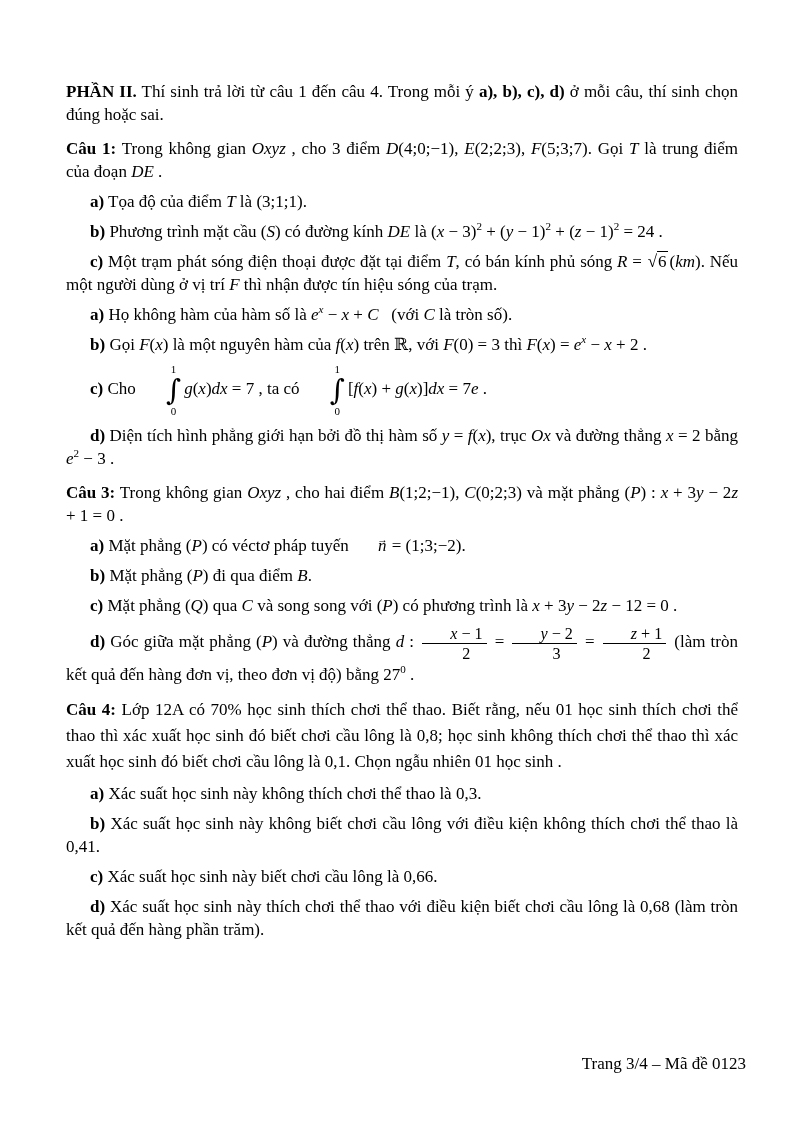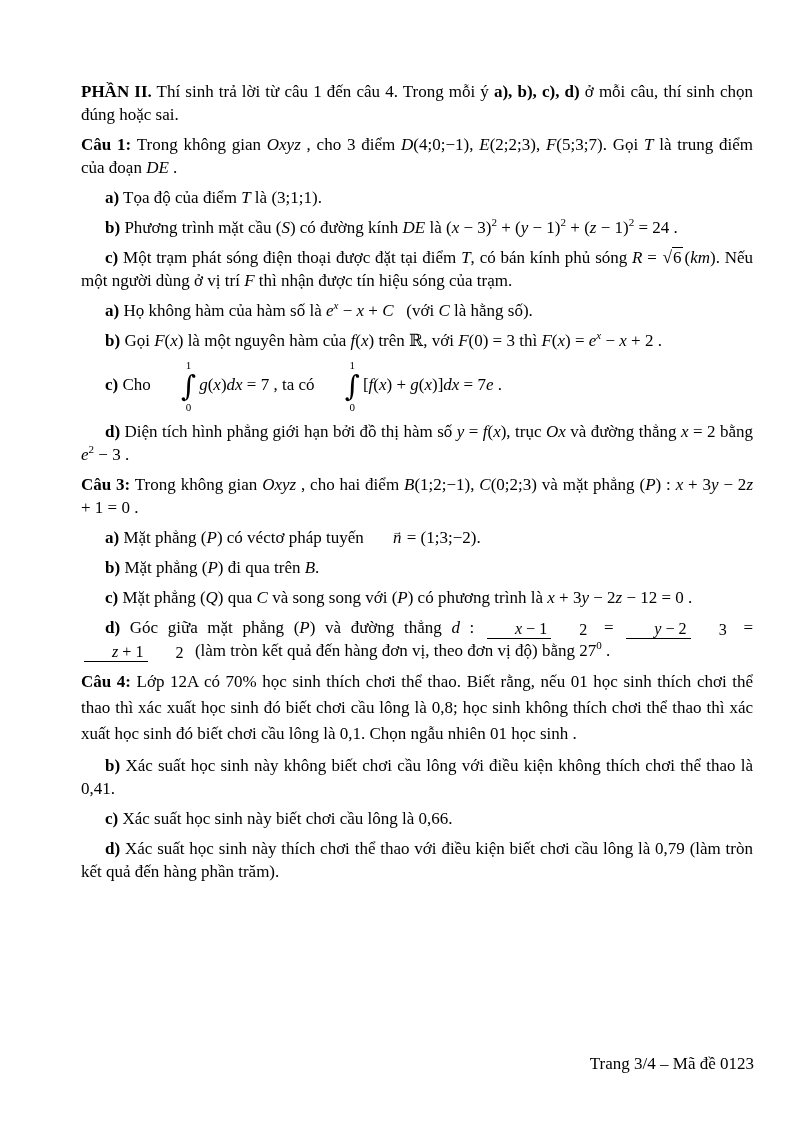--- a/index.html
+++ b/index.html
@@ -2,79 +2,80 @@
 <html><head>
 <meta charset="utf-8">
 <style>
   html,body{margin:0;padding:0;}
   body{
     width:794px;height:1122px;background:#ffffff;color:#000;
     font-family:"Liberation Serif","DejaVu Serif","DejaVu Sans",serif;
     font-size:17px;line-height:23px;position:relative;overflow:hidden;
   }
   .page{position:absolute;inset:0;background:#fff;}
-  .content{position:absolute;left:81px;top:80px;width:672px;}
+  .content{position:absolute;left:66px;top:80px;width:672px;}
   p.para{margin:0 0 7px;text-align:justify;}
   p.opt{text-indent:24px;}
-  p.q{margin-top:3px;}
+  p.q{margin-top:11px;}
   p.tight{line-height:26px;}
   .b{font-weight:bold;}
   .i{font-style:italic;}
   .sup{vertical-align:super;font-size:0.65em;line-height:0;}
   .vec{position:relative;display:inline-block;font-style:italic;padding:0 1px;}
   .vec::after{content:"\2192";position:absolute;left:50%;transform:translateX(-50%);
     top:-0.62em;font-size:0.6em;font-style:normal;}
-  .frac{display:inline-flex;flex-direction:row;align-items:center;
+  .frac{display:inline-flex;flex-direction:column;align-items:center;
     vertical-align:middle;margin:0 3px;line-height:1.18;font-size:0.95em;}
   .frac .num{padding:0 4px;border-bottom:1.3px solid #000;}
   .frac .den{padding:0 4px;}
   .intgrp{display:inline-flex;flex-direction:column;align-items:center;
     vertical-align:middle;line-height:1;margin:0 3px 0 2px;}
   .intgrp .lim{font-size:11px;line-height:12px;}
   .intgrp .sign{font-size:29px;line-height:30px;font-family:"DejaVu Serif","DejaVu Sans",serif;}
   .sqrt{white-space:nowrap;margin:0 1px;}
   .sqrt .rad{font-style:normal;}
   .sqrt .bod{border-top:1.2px solid #000;padding:0 2px 0 1px;}
-  .footer{position:absolute;right:40px;top:1052px;font-size:17px;}
+  .footer{position:absolute;right:48px;top:1052px;font-size:17px;}
 </style>
 </head>
 <body>
 
 <div class="page">
   <div class="content" id="content">
       <p class="para"><span class="b">PHẦN II.</span><span> Thí sinh trả lời từ câu 1 đến câu 4. Trong mỗi ý </span><span class="b">a), b), c), d)</span><span> ở mỗi câu, thí sinh chọn đúng hoặc sai.</span></p>
       <p class="para q"><span class="b">Câu 1:</span><span> Trong không gian </span><span class="i">Oxyz</span><span> , cho 3 điểm </span><span class="i">D</span><span>(4;0;−1), </span><span class="i">E</span><span>(2;2;3), </span><span class="i">F</span><span>(5;3;7). Gọi </span><span class="i">T</span><span> là trung điểm của đoạn </span><span class="i">DE</span><span> .</span></p>
       <p class="para opt"><span class="b">a)</span><span> Tọa độ của điểm </span><span class="i">T</span><span> là (3;1;1).</span></p>
       <p class="para opt"><span class="b">b)</span><span> Phương trình mặt cầu (</span><span class="i">S</span><span>) có đường kính </span><span class="i">DE</span><span> là (</span><span class="i">x</span><span> − 3)</span><span class="sup">2</span><span> + (</span><span class="i">y</span><span> − 1)</span><span class="sup">2</span><span> + (</span><span class="i">z</span><span> − 1)</span><span class="sup">2</span><span> = 24 .</span></p>
       <p class="para opt"><span class="b">c)</span><span> Một trạm phát sóng điện thoại được đặt tại điểm </span><span class="i">T</span><span>, có bán kính phủ sóng </span><span class="i">R</span><span> = </span><span class="sqrt"><span class="rad">√</span><span class="bod"><span>6</span></span></span><span>(</span><span class="i">km</span><span>). Nếu một người dùng ở vị trí </span><span class="i">F</span><span> thì nhận được tín hiệu sóng của trạm.</span></p>
-      <p class="para opt"><span class="b">a)</span><span> Họ không hàm của hàm số là </span><span class="i">e</span><span class="i sup">x</span><span> − </span><span class="i">x</span><span> + </span><span class="i">C</span><span>&nbsp;&nbsp; (với </span><span class="i">C</span><span> là hằng số).</span></p>
+      <p class="para opt"><span class="b">a)</span><span> Họ không hàm của hàm số là </span><span class="i">e</span><span class="i sup">x</span><span> − </span><span class="i">x</span><span> + </span><span class="i">C</span><span>&nbsp;&nbsp; (với </span><span class="i">C</span><span> là tròn số).</span></p>
       <p class="para opt"><span class="b">b)</span><span> Gọi </span><span class="i">F</span><span>(</span><span class="i">x</span><span>) là một nguyên hàm của </span><span class="i">f</span><span>(</span><span class="i">x</span><span>) trên ℝ, với </span><span class="i">F</span><span>(0) = 3 thì </span><span class="i">F</span><span>(</span><span class="i">x</span><span>) = </span><span class="i">e</span><span class="i sup">x</span><span> − </span><span class="i">x</span><span> + 2 .</span></p>
       <p class="para opt"><span class="b">c)</span><span> Cho </span><span class="intgrp">
           <span class="lim">1</span>
           <span class="sign">∫</span>
           <span class="lim">0</span>
         </span><span class="i">g</span><span>(</span><span class="i">x</span><span>)</span><span class="i">dx</span><span> = 7 , ta có </span><span class="intgrp">
           <span class="lim">1</span>
           <span class="sign">∫</span>
           <span class="lim">0</span>
         </span><span>[</span><span class="i">f</span><span>(</span><span class="i">x</span><span>) + </span><span class="i">g</span><span>(</span><span class="i">x</span><span>)]</span><span class="i">dx</span><span> = 7</span><span class="i">e</span><span> .</span></p>
       <p class="para opt"><span class="b">d)</span><span> Diện tích hình phẳng giới hạn bởi đồ thị hàm số </span><span class="i">y</span><span> = </span><span class="i">f</span><span>(</span><span class="i">x</span><span>), trục </span><span class="i">Ox</span><span> và đường thẳng </span><span class="i">x</span><span> = 2 bằng </span><span class="i">e</span><span class="sup">2</span><span> − 3 .</span></p>
       <p class="para q"><span class="b">Câu 3:</span><span> Trong không gian </span><span class="i">Oxyz</span><span> , cho hai điểm </span><span class="i">B</span><span>(1;2;−1), </span><span class="i">C</span><span>(0;2;3) và mặt phẳng (</span><span class="i">P</span><span>) : </span><span class="i">x</span><span> + 3</span><span class="i">y</span><span> − 2</span><span class="i">z</span><span> + 1 = 0 .</span></p>
       <p class="para opt"><span class="b">a)</span><span> Mặt phẳng (</span><span class="i">P</span><span>) có véctơ pháp tuyến </span><span class="vec">n</span><span> = (1;3;−2).</span></p>
-      <p class="para opt"><span class="b">b)</span><span> Mặt phẳng (</span><span class="i">P</span><span>) đi qua trên </span><span class="i">B</span><span>.</span></p>
+      <p class="para opt"><span class="b">b)</span><span> Mặt phẳng (</span><span class="i">P</span><span>) đi qua điểm </span><span class="i">B</span><span>.</span></p>
       <p class="para opt"><span class="b">c)</span><span> Mặt phẳng (</span><span class="i">Q</span><span>) qua </span><span class="i">C</span><span> và song song với (</span><span class="i">P</span><span>) có phương trình là </span><span class="i">x</span><span> + 3</span><span class="i">y</span><span> − 2</span><span class="i">z</span><span> − 12 = 0 .</span></p>
       <p class="para opt"><span class="b">d)</span><span> Góc giữa mặt phẳng (</span><span class="i">P</span><span>) và đường thẳng </span><span class="i">d</span><span> : </span><span class="frac">
           <span class="num"><span class="i">x</span><span> − 1</span></span>
           <span class="den"><span>2</span></span>
         </span><span> = </span><span class="frac">
           <span class="num"><span class="i">y</span><span> − 2</span></span>
           <span class="den"><span>3</span></span>
         </span><span> = </span><span class="frac">
           <span class="num"><span class="i">z</span><span> + 1</span></span>
           <span class="den"><span>2</span></span>
         </span><span> (làm tròn kết quả đến hàng đơn vị, theo đơn vị độ) bằng 27</span><span class="sup">0</span><span> .</span></p>
       <p class="para q tight"><span class="b">Câu 4:</span><span> Lớp 12A có 70% học sinh thích chơi thể thao. Biết rằng, nếu 01 học sinh thích chơi thể thao thì xác xuất học sinh đó biết chơi cầu lông là 0,8; học sinh không thích chơi thể thao thì xác xuất học sinh đó biết chơi cầu lông là 0,1. Chọn ngẫu nhiên 01 học sinh .</span></p>
+      <p class="para opt"><span class="b">a)</span><span> Xác suất học sinh này không thích chơi thể thao là 0,3.</span></p>
       <p class="para opt"><span class="b">b)</span><span> Xác suất học sinh này không biết chơi cầu lông với điều kiện không thích chơi thể thao là 0,41.</span></p>
       <p class="para opt"><span class="b">c)</span><span> Xác suất học sinh này biết chơi cầu lông là 0,66.</span></p>
-      <p class="para opt"><span class="b">d)</span><span> Xác suất học sinh này thích chơi thể thao với điều kiện biết chơi cầu lông là 0,79 (làm tròn kết quả đến hàng phần trăm).</span></p>
+      <p class="para opt"><span class="b">d)</span><span> Xác suất học sinh này thích chơi thể thao với điều kiện biết chơi cầu lông là 0,68 (làm tròn kết quả đến hàng phần trăm).</span></p>
     </div>
   <div class="footer">Trang 3/4 – Mã đề 0123</div>
 </div>
 
 </body></html>

